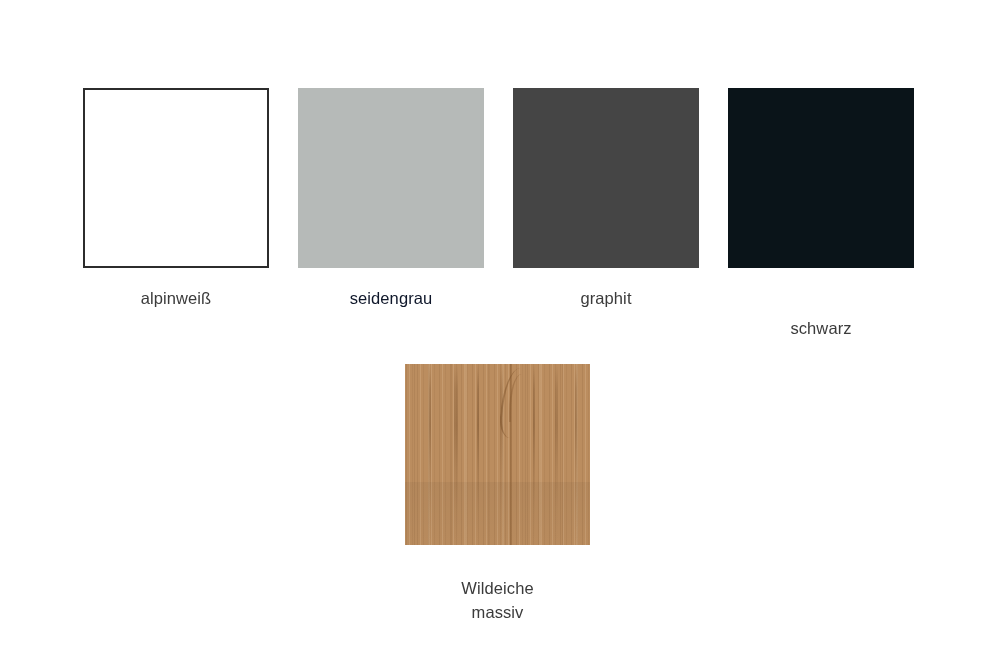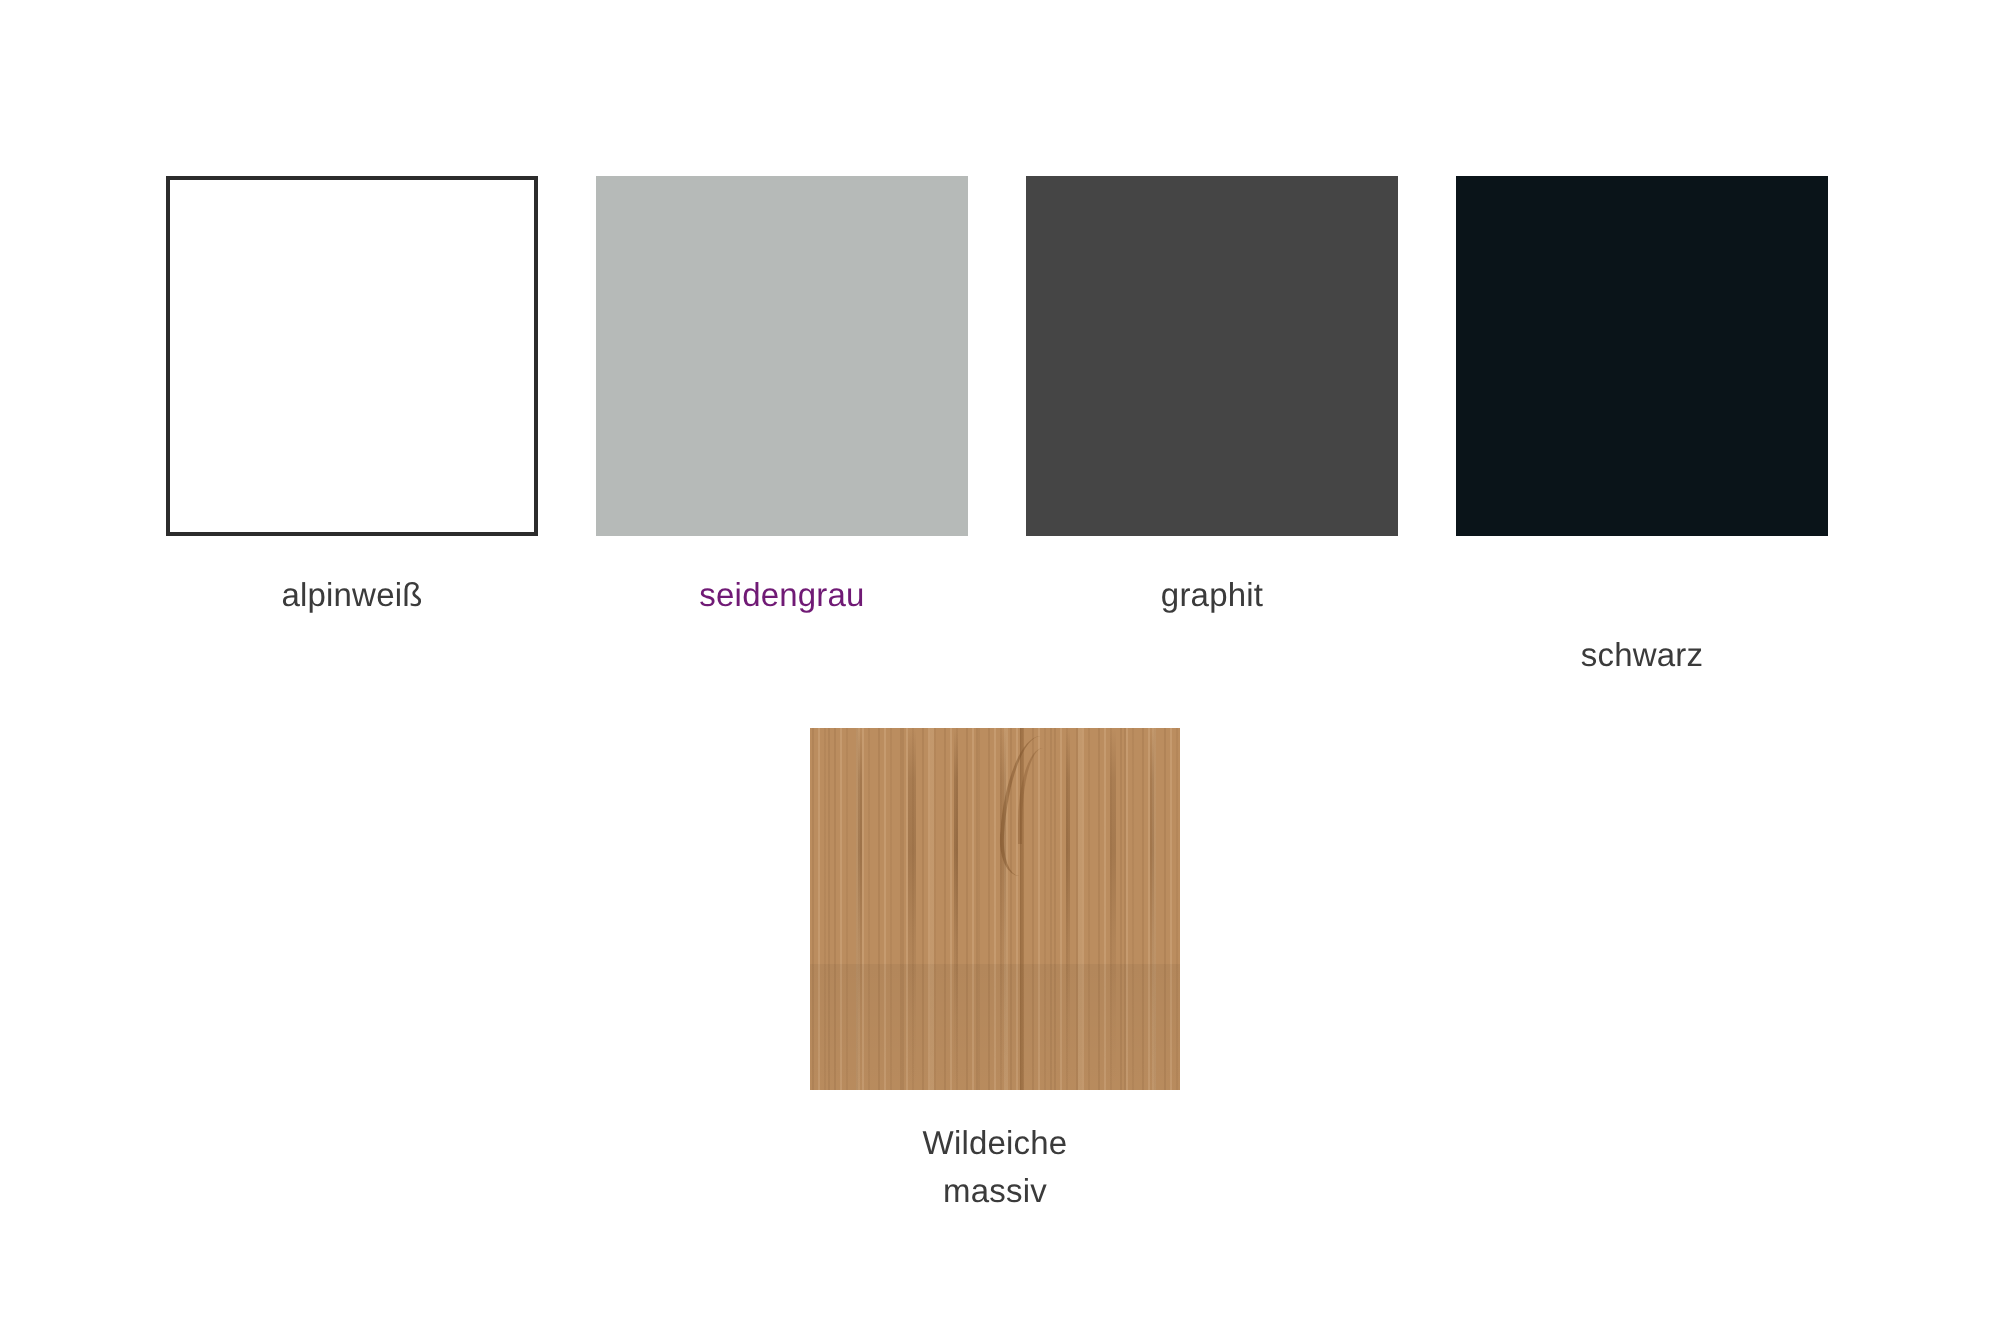--- a/index.html
+++ b/index.html
@@ -49,20 +49,21 @@
   
   #cell-0 { left: 83px;  top: 88px; }
   #cell-1 { left: 298px; top: 88px; }
   #cell-2 { left: 513px; top: 88px; }
   #cell-3 { left: 728px; top: 88px; }
 
   
   #cell-4 {
     left: 405px;
     top: 364px;
+    gap: 16px;
   }
   #cell-4 .swatch {
     width: 185px;
     height: 181px;
   }
   #cell-4 .swatch-label {
     margin-top: 15px;
   }
 
   
@@ -202,21 +203,21 @@
 
 <div class="board">
 
   <div class="swatch-cell" id="cell-0">
     <div class="swatch outlined" style="background-color: rgb(255, 255, 255); border-color: rgb(44, 44, 44);"></div>
     <div class="swatch-label" style="color: rgb(59, 59, 59);">alpinweiß</div>
   </div>
 
   <div class="swatch-cell" id="cell-1">
     <div class="swatch" id="sw-1" style="background-color: rgb(182, 186, 184);"></div>
-    <div class="swatch-label" style="color: #701a75;">seidengrau</div>
+    <div class="swatch-label" style="color: #0f172a;">seidengrau</div>
   </div>
 
   <div class="swatch-cell" id="cell-2">
     <div class="swatch" id="sw-2" style="background-color: rgb(69, 69, 69);"></div>
     <div class="swatch-label" style="color: rgb(59, 59, 59);">graphit</div>
   </div>
 
   <div class="swatch-cell" id="cell-3">
     <div class="swatch" id="sw-3" style="background-color: rgb(10, 20, 25);"></div>
     <div class="swatch-label" style="color: rgb(59, 59, 59); margin-top: 48px;">schwarz</div>

